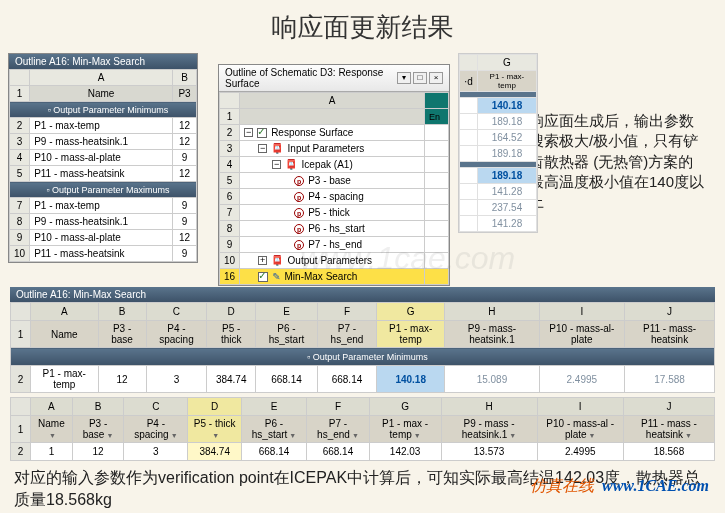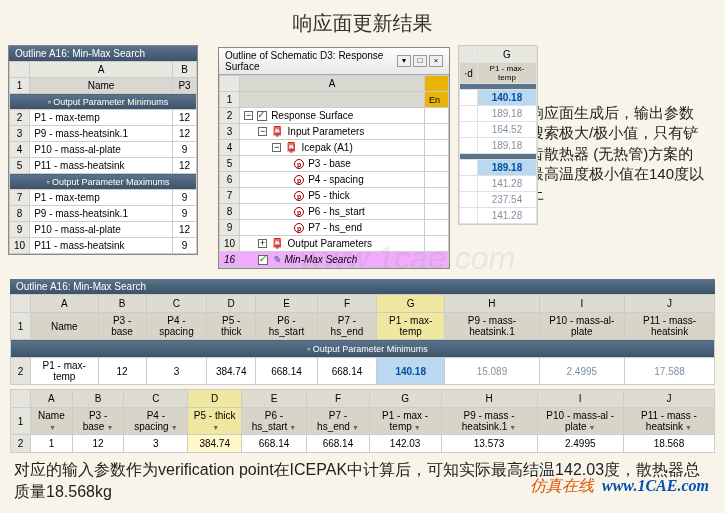--- a/index.html
+++ b/index.html
@@ -1,46 +1,46 @@
 <!DOCTYPE html>
 <html><head>
 <meta charset="utf-8">
 <style>
   * { box-sizing: border-box; margin: 0; padding: 0; }
   body { width: 725px; height: 513px; background: #f8f4ea; font-family: "Microsoft YaHei", Arial, sans-serif; font-size: 11px; position: relative; overflow: hidden; }
   
-  .title { text-align: center; font-size: 20px; color: #333; padding: 10px 0 8px; font-weight: 400; }
+  .title { text-align: center; font-size: 26px; color: #333; padding: 10px 0 8px; font-weight: 400; }
   
   .top-section { position: relative; height: 230px; margin: 0 8px; }
   
   
   .panel-a16 { position: absolute; left: 0; top: 0; width: 190px; background: #fff; border: 1px solid #888; z-index: 1; }
   .panel-title { background: linear-gradient(#5a748c, #3d5268); color: #fff; padding: 2px 6px; font-size: 10px; font-weight: 500; position: relative; }
   .panel-title::after { content: ""; position: absolute; right: 4px; top: 2px; width: 8px; height: 8px; }
   
   .a16-table { width: 100%; border-collapse: collapse; font-size: 10px; }
   .a16-table th, .a16-table td { border: 1px solid #ccc; padding: 1px 4px; height: 16px; text-align: center; }
   .hdr-row { background: #d8d8d0; }
   .col-header { background: #e8e8e0 !important; font-weight: 400; }
   .row-num { background: #e8e8e0; width: 14px; }
   .section-hdr { background: linear-gradient(#5a748c, #3d5268); color: #fff; text-align: center; padding-left: 14px !important; font-size: 9px; }
   .data-row td.name-cell { text-align: left; padding-left: 4px; }
   
   
-  .panel-d3 { position: absolute; left: 210px; top: 2px; width: 232px; background: #fff; border: 1px solid #888; z-index: 2; }
+  .panel-d3 { position: absolute; left: 210px; top: 11px; width: 232px; background: #fff; border: 1px solid #888; z-index: 2; }
   .window-chrome { background: linear-gradient(#fdfdfd, #e8e8e8); padding: 2px 6px; font-size: 10px; display: flex; align-items: center; border-bottom: 1px solid #aaa; }
   .window-chrome .wtitle { flex: 1; }
   .wc-btn { width: 14px; height: 12px; border: 1px solid #999; margin-left: 2px; font-size: 8px; text-align: center; line-height: 10px; background: #f0f0f0; }
   
   .d3-table { width: 100%; border-collapse: collapse; font-size: 10px; }
   .d3-table td { border: 1px solid #ccc; padding: 1px 4px; height: 16px; }
   .d3-rownum { background: #e8e8e0; width: 20px; text-align: center; }
   .d3-hdr-a { background: #d8d8d0; text-align: center; }
-  .d3-hdr-b { background: #eab308; width: 24px; }
-  .d3-row-sel { background: #f0abfc; font-style: italic; }
+  .d3-hdr-b { background: #0f766e; width: 24px; }
+  .d3-row-sel { background: #fde047; }
   .tree-cell { display: flex; align-items: center; gap: 4px; }
   .tree-cell.indent1 { padding-left: 14px; }
   .tree-cell.indent2 { padding-left: 28px; }
   .tree-cell.indent4 { padding-left: 50px; }
   .sq { display: inline-block; width: 9px; height: 9px; border: 1px solid #666; text-align: center; line-height: 7px; font-size: 9px; background:#fff; }
   .chk { display: inline-block; width: 10px; height: 10px; border: 1px solid #666; background: #fff; position: relative; }
   .chk.on::after { content: "✓"; color: #2a7a2a; font-size: 10px; position: absolute; top: -3px; left: -1px; }
   .ico-p { display: inline-block; width: 10px; height: 10px; border-radius: 50%; border: 1px solid #900; color: #900; font-size: 7px; text-align: center; line-height: 9px; font-weight: bold; }
   
   

